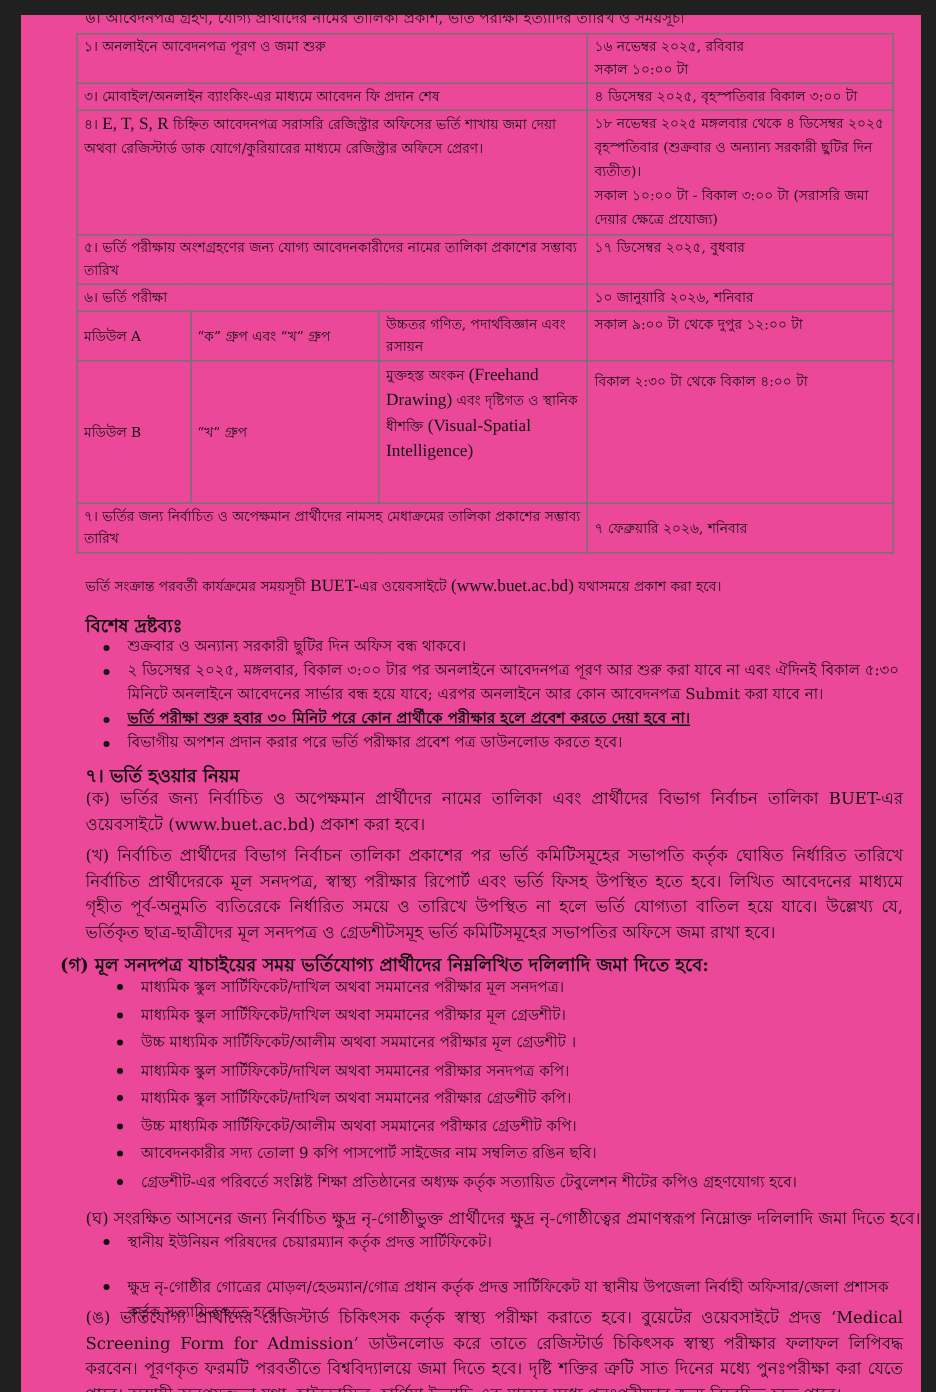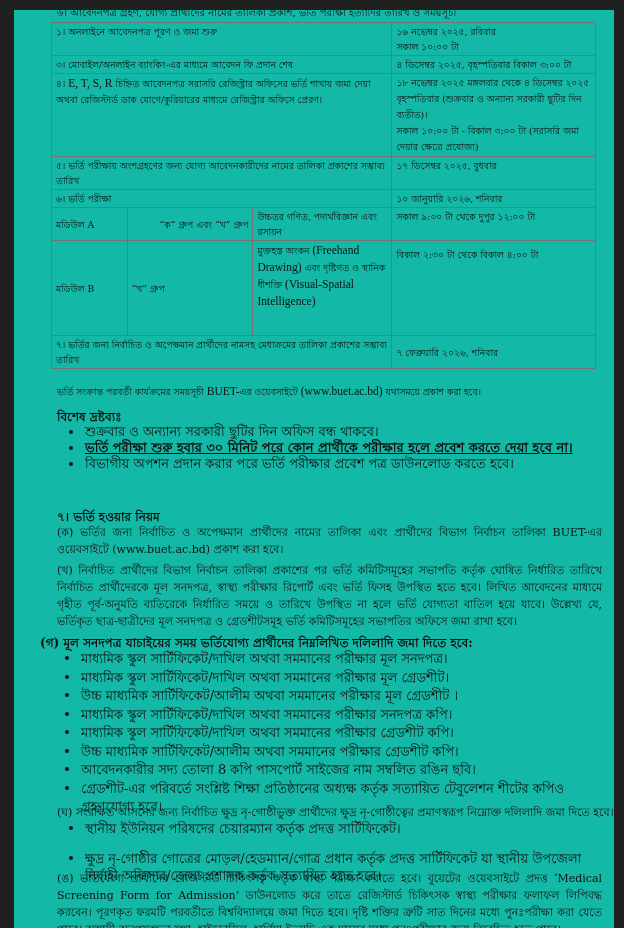--- a/index.html
+++ b/index.html
@@ -5,21 +5,21 @@
   html, body { margin: 0; padding: 0; }
   body {
     width: 624px; height: 928px; overflow: hidden;
     background: #202020;
     font-family: "DejaVu Serif", "Liberation Serif", serif;
     color: #111;
   }
   .page {
     position: absolute; left: 14px; top: 10px;
     width: 600px; height: 918px;
-    background: #14b8a6;
+    background: #ec4899;
     overflow: hidden;
   }
   .content { position: absolute; left: 0; top: 0; width: 600px; }
   .sec-head {
     position: absolute; left: 43px; top: -3px;
     font-size: 10px; white-space: nowrap; line-height: 12px;
   }
   table.sched {
     position: absolute; left: 37px; top: 12px;
     width: 545px; border-collapse: collapse;
@@ -29,21 +29,21 @@
     border: 1px solid #737373; padding: 1px 4px; vertical-align: top;
   }
   table.sched td.c-right { width: 177px; }
   table.sched td.mid { vertical-align: middle; }
   table.sched td.bold-top { border-top: 1.5px solid #111; }
   .latin { font-family: "Liberation Serif", serif; font-size: 11.5px; }
   .abs { position: absolute; }
   .line { font-size: 9.2px; line-height: 16px; }
   .note-head { font-weight: bold; font-size: 12px; }
   ul.bul { margin: 0; padding: 0; list-style: none; }
-  ul.bul li { position: relative; padding-left: 28px; font-size: 13px; line-height: 16px; }
+  ul.bul li { position: relative; padding-left: 28px; font-size: 10px; line-height: 16px; }
   ul.bul li::before {
     content: ""; position: absolute; left: 12px; top: 6px;
     width: 4px; height: 4px; border-radius: 50%; background: #111;
   }
   .ul-bold { font-weight: bold; text-decoration: underline; }
   .para { font-size: 11px; line-height: 17px; text-align: justify; }
 </style>
 </head>
 <body>
 
@@ -79,21 +79,21 @@
       <tr>
         <td colspan="3">৫। ভর্তি পরীক্ষায় অংশগ্রহণের জন্য যোগ্য আবেদনকারীদের নামের তালিকা প্রকাশের সম্ভাব্য তারিখ</td>
         <td class="c-right">১৭ ডিসেম্বর ২০২৫, বুধবার</td>
       </tr>
       <tr>
         <td colspan="3" class="bold-top">৬। ভর্তি পরীক্ষা</td>
         <td class="c-right bold-top">১০ জানুয়ারি ২০২৬, শনিবার</td>
       </tr>
       <tr>
         <td class="mid" style="width:60px;">মডিউল A</td>
-        <td class="mid" style="width:106px; text-align:right;">“ক” গ্রুপ এবং “খ” গ্রুপ</td>
+        <td class="mid" style="width:106px; text-align:left;">“ক” গ্রুপ এবং “খ” গ্রুপ</td>
         <td style="width:118px;">উচ্চতর গণিত, পদার্থবিজ্ঞান এবং রসায়ন</td>
         <td class="c-right">সকাল ৯:০০ টা থেকে দুপুর ১২:০০ টা</td>
       </tr>
       <tr style="height:95px;">
         <td class="mid">মডিউল B</td>
         <td class="mid">“খ” গ্রুপ</td>
         <td style="line-height:17px;">
           <span>মুক্তহস্ত অংকন</span>
           <span class="latin">(Freehand Drawing)</span>
           <span>এবং দৃষ্টিগত ও স্থানিক ধীশক্তি</span>
@@ -112,39 +112,40 @@
       <span>ভর্তি সংক্রান্ত পরবর্তী কার্যক্রমের সময়সূচী</span>
       <span class="latin">BUET-</span><span>এর ওয়েবসাইটে</span>
       <a class="latin" style="color:#111; text-decoration:none;">(www.buet.ac.bd)</a>
       <span>যথাসময়ে প্রকাশ করা হবে।</span>
     </div>
 
     <div class="abs note-head" style="left:43px; top:398px;">বিশেষ দ্রষ্টব্যঃ</div>
 
     <ul class="bul abs" style="left:43px; top:414px; width:545px;">
       <li>শুক্রবার ও অন্যান্য সরকারী ছুটির দিন অফিস বন্ধ থাকবে।</li>
+      <li>২ ডিসেম্বর ২০২৫, মঙ্গলবার, বিকাল ৩:০০ টার পর অনলাইনে আবেদনপত্র পূরণ আর শুরু করা যাবে না এবং ঐদিনই বিকাল ৫:৩০ মিনিটে অনলাইনে আবেদনের সার্ভার বন্ধ হয়ে যাবে; এরপর অনলাইনে আর কোন আবেদনপত্র Submit করা যাবে না।</li>
       <li class="ul-bold">ভর্তি পরীক্ষা শুরু হবার ৩০ মিনিট পরে কোন প্রার্থীকে পরীক্ষার হলে প্রবেশ করতে দেয়া হবে না।</li>
       <li>বিভাগীয় অপশন প্রদান করার পরে ভর্তি পরীক্ষার প্রবেশ পত্র ডাউনলোড করতে হবে।</li>
     </ul>
 
     <div class="abs note-head" style="left:43px; top:498px;">৭। ভর্তি হওয়ার নিয়ম</div>
 
     <div class="abs para" style="left:43px; top:514px; width:545px;">(ক) ভর্তির জন্য নির্বাচিত ও অপেক্ষমান প্রার্থীদের নামের তালিকা এবং প্রার্থীদের বিভাগ নির্বাচন তালিকা BUET-এর ওয়েবসাইটে (www.buet.ac.bd) প্রকাশ করা হবে।</div>
     <div class="abs para" style="left:43px; top:552px; width:545px;">(খ) নির্বাচিত প্রার্থীদের বিভাগ নির্বাচন তালিকা প্রকাশের পর ভর্তি কমিটিসমূহের সভাপতি কর্তৃক ঘোষিত নির্ধারিত তারিখে নির্বাচিত প্রার্থীদেরকে মূল সনদপত্র, স্বাস্থ্য পরীক্ষার রিপোর্ট এবং ভর্তি ফিসহ উপস্থিত হতে হবে। লিখিত আবেদনের মাধ্যমে গৃহীত পূর্ব-অনুমতি ব্যতিরেকে নির্ধারিত সময়ে ও তারিখে উপস্থিত না হলে ভর্তি যোগ্যতা বাতিল হয়ে যাবে। উল্লেখ্য যে, ভর্তিকৃত ছাত্র-ছাত্রীদের মূল সনদপত্র ও গ্রেডশীটসমূহ ভর্তি কমিটিসমূহের সভাপতির অফিসে জমা রাখা হবে।</div>
 
     <div class="abs note-head" style="left:26px; top:624px;">(গ) মূল সনদপত্র যাচাইয়ের সময় ভর্তিযোগ্য প্রার্থীদের নিম্নলিখিত দলিলাদি জমা দিতে হবে:</div>
 
-    <ul class="bul abs" style="left:39px; top:640px; width:545px;">
+    <ul class="bul abs" style="left:52px; top:640px; width:545px;">
       <li style="line-height:18.5px;">মাধ্যমিক স্কুল সার্টিফিকেট/দাখিল অথবা সমমানের পরীক্ষার মূল সনদপত্র।</li>
       <li style="line-height:18.5px;">মাধ্যমিক স্কুল সার্টিফিকেট/দাখিল অথবা সমমানের পরীক্ষার মূল গ্রেডশীট।</li>
       <li style="line-height:18.5px;">উচ্চ মাধ্যমিক সার্টিফিকেট/আলীম অথবা সমমানের পরীক্ষার মূল গ্রেডশীট ।</li>
       <li style="line-height:18.5px;">মাধ্যমিক স্কুল সার্টিফিকেট/দাখিল অথবা সমমানের পরীক্ষার সনদপত্র কপি।</li>
       <li style="line-height:18.5px;">মাধ্যমিক স্কুল সার্টিফিকেট/দাখিল অথবা সমমানের পরীক্ষার গ্রেডশীট কপি।</li>
       <li style="line-height:18.5px;">উচ্চ মাধ্যমিক সার্টিফিকেট/আলীম অথবা সমমানের পরীক্ষার গ্রেডশীট কপি।</li>
-      <li style="line-height:18.5px;">আবেদনকারীর সদ্য তোলা 8 কপি পাসপোর্ট সাইজের নাম সম্বলিত রঙিন ছবি।</li>
+      <li style="line-height:18.5px;">আবেদনকারীর সদ্য তোলা 9 কপি পাসপোর্ট সাইজের নাম সম্বলিত রঙিন ছবি।</li>
       <li style="line-height:18.5px;">গ্রেডশীট-এর পরিবর্তে সংশ্লিষ্ট শিক্ষা প্রতিষ্ঠানের অধ্যক্ষ কর্তৃক সত্যায়িত টেবুলেশন শীটের কপিও গ্রহণযোগ্য হবে।</li>
     </ul>
 
     <div class="abs para" style="left:43px; top:794px; width:545px; white-space:nowrap;">(ঘ) সংরক্ষিত আসনের জন্য নির্বাচিত ক্ষুদ্র নৃ-গোষ্ঠীভুক্ত প্রার্থীদের ক্ষুদ্র নৃ-গোষ্ঠীত্বের প্রমাণস্বরূপ নিম্নোক্ত দলিলাদি জমা দিতে হবে।</div>
 
     <ul class="bul abs" style="left:43px; top:810px; width:545px;">
       <li style="line-height:17px;">স্থানীয় ইউনিয়ন পরিষদের চেয়ারম্যান কর্তৃক প্রদত্ত সার্টিফিকেট।</li>
       <li style="line-height:17px;margin-top:13px;">ক্ষুদ্র নৃ-গোষ্ঠীর গোত্রের মোড়ল/হেডম্যান/গোত্র প্রধান কর্তৃক প্রদত্ত সার্টিফিকেট যা স্থানীয় উপজেলা নির্বাহী অফিসার/জেলা প্রশাসক কর্তৃক সত্যায়িত হতে হবে।</li>
     </ul>
 

